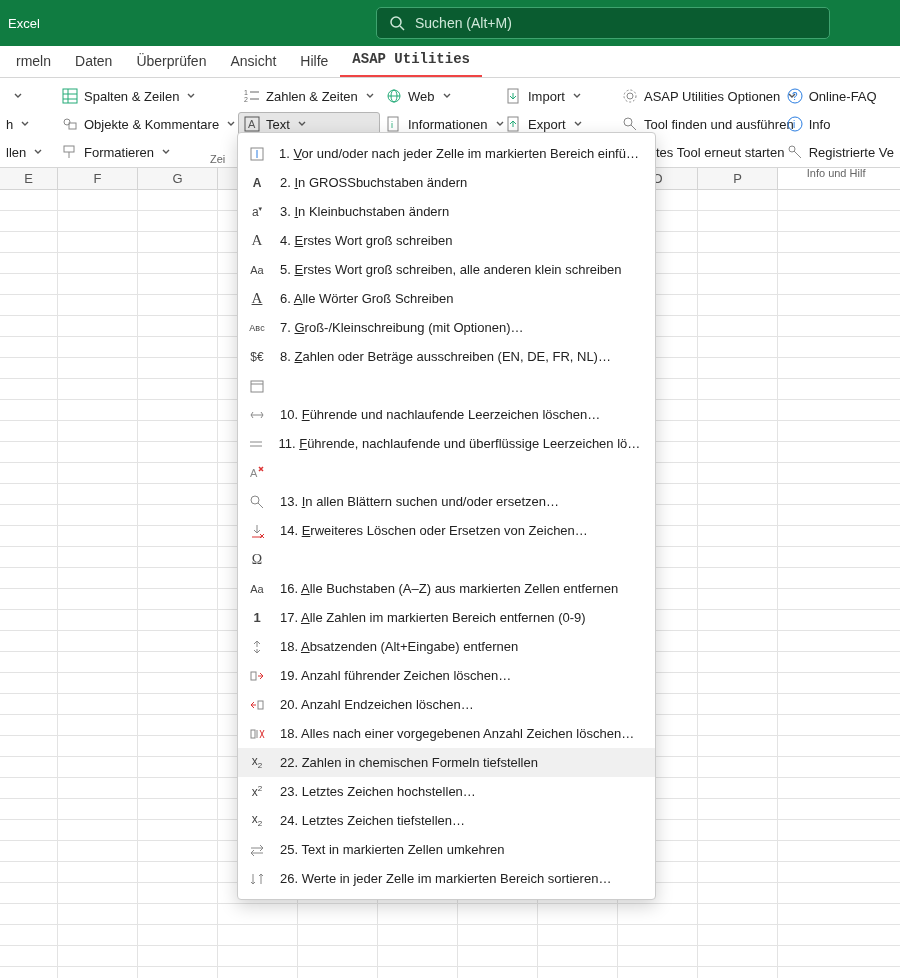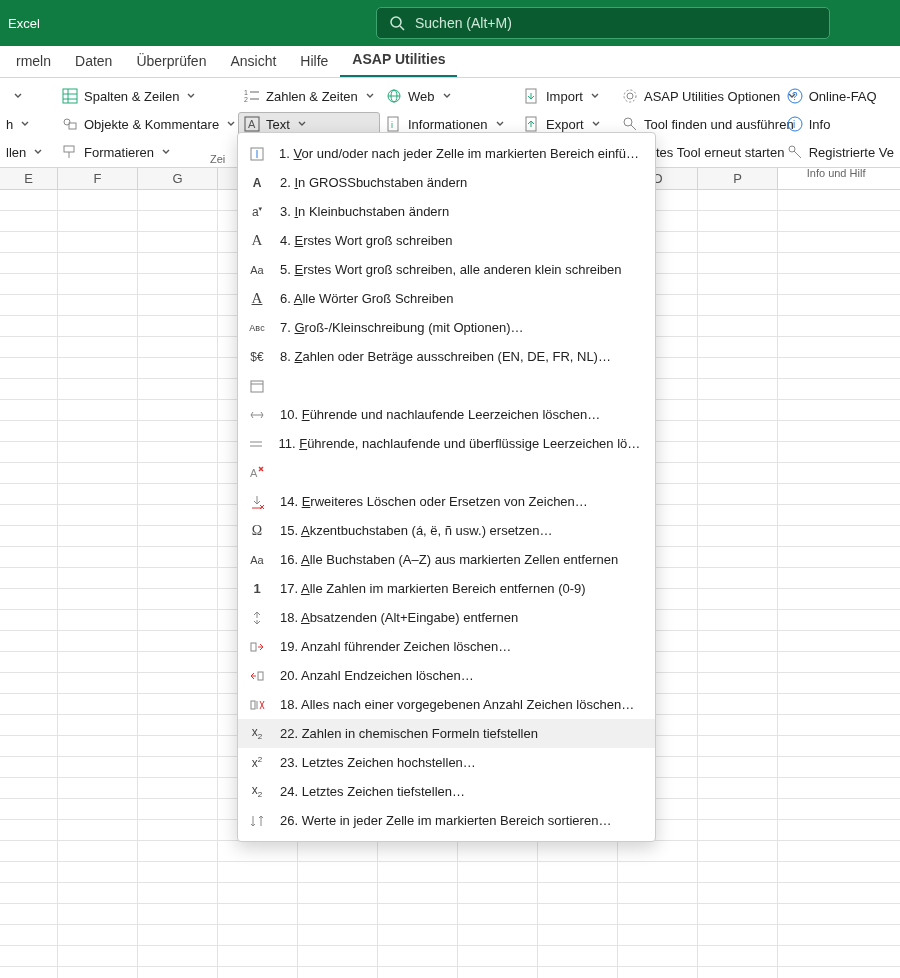--- a/index.html
+++ b/index.html
@@ -4,21 +4,21 @@
 <style>
   * { box-sizing: border-box; }
   html, body { margin: 0; padding: 0; font-family: "Segoe UI", Arial, sans-serif; font-size: 13px; color: #222; background: #fff; width: 900px; height: 978px; overflow: hidden; }
   .titlebar { background: #107c41; height: 46px; display: flex; align-items: center; position: relative; }
   .titlebar .app-name { color: #fff; margin-left: 8px; font-size: 13px; }
   .titlebar .search { position: absolute; left: 376px; top: 7px; width: 454px; height: 32px; background: #0a5c30; border: 1px solid #3fa36f; border-radius: 5px; display: flex; align-items: center; padding: 0 12px; color: #cfe8d9; }
   .titlebar .search svg { margin-right: 10px; flex: 0 0 auto; }
   .titlebar .search span { font-size: 14px; }
   .menubar { height: 32px; border-bottom: 1px solid #d6d6d6; display: flex; align-items: flex-end; padding-left: 4px; gap: 0; }
   .menubar .tab { padding: 6px 12px 8px 12px; font-size: 14px; color: #3b3b3b; cursor: default; }
-  .menubar .tab.active { font-weight: 600; border-bottom: 2px solid #0f766e; }
+  .menubar .tab.active { font-weight: 600; border-bottom: 2px solid #ef4444; font-family: Liberation Mono, monospace; }
   .ribbon { height: 90px; border-bottom: 1px solid #d6d6d6; position: relative; background: #fff; }
   .ribbon-grp { position: absolute; display: flex; flex-direction: column; gap: 4px; }
   .ribbon-btn { display: flex; align-items: center; height: 24px; padding: 0 6px; gap: 6px; font-size: 13px; color: #222; white-space: nowrap; }
   .ribbon-btn.active { background: #e6e6e6; border: 1px solid #b5b5b5; border-radius: 3px; padding: 0 5px; }
   .ribbon-btn svg { flex: 0 0 auto; }
   .ribbon-btn .chev { margin-left: 2px; }
   .grp-label { position: absolute; bottom: 2px; font-size: 11px; color: #666; text-align: center; }
   .grid { position: absolute; left: 0; right: 0; top: 168px; bottom: 0; }
   .col-headers { display: flex; height: 22px; border-bottom: 1px solid #d4d4d4; }
   .col-h { border-right: 1px solid #d4d4d4; text-align: center; font-size: 13px; color: #555; line-height: 22px; background: #f6f6f6; }
@@ -159,21 +159,21 @@
           <rect x="2" y="1" width="10" height="14" fill="none" stroke="#888"></rect>
           <text x="5" y="12" font-size="9" fill="#2a7">i</text>
         </svg>
       <span>Informationen</span>
         <svg class="chev" width="8" height="8" viewBox="0 0 8 8">
           <path class="chev-path" d="M1 2 L4 5 L7 2"></path>
         </svg>
     </div>
   </div>
 
-  <div class="ribbon-grp" style="left:518px; top:6px;">
+  <div class="ribbon-grp" style="left:500px; top:6px;">
     <div class="ribbon-btn">
       <svg width="16" height="16" viewBox="0 0 16 16">
           <rect x="2" y="1" width="10" height="14" fill="none" stroke="#888"></rect>
           <path d="M7 5 L7 11 M4 8 L7 11 L10 8" fill="none" stroke="#2a7"></path>
         </svg>
       <span>Import</span>
         <svg class="chev" width="8" height="8" viewBox="0 0 8 8">
           <path class="chev-path" d="M1 2 L4 5 L7 2"></path>
         </svg>
     </div>
@@ -798,32 +798,40 @@
       <div class="dd-icon">
         <svg width="16" height="16" viewBox="0 0 16 16">
           <text x="1" y="12" font-size="11" fill="#888">A</text>
           <path d="M10 6 L14 2 M10 2 L14 6" stroke="#d33" stroke-width="1.5"></path>
         </svg>
       </div>
     </div>
     <div class="dd-item">
       <div class="dd-icon">
         <svg width="16" height="16" viewBox="0 0 16 16">
+          <circle cx="6" cy="6" r="4" fill="none" stroke="#888"></circle>
+          <line x1="9" y1="9" x2="14" y2="14" stroke="#888"></line>
+        </svg>
+      </div>
+      <div class="dd-text">13. <span class="first-char">I</span>n allen Blättern suchen und/oder ersetzen…</div>
+    </div>
+    <div class="dd-item">
+      <div class="dd-icon">
+        <svg width="16" height="16" viewBox="0 0 16 16">
           <path d="M8 2 L8 10 M5 7 L8 10 L11 7" fill="none" stroke="#888"></path>
           <path d="M3 14 L13 14" stroke="#d33"></path>
           <path d="M11 11 L15 15 M11 15 L15 11" stroke="#d33"></path>
         </svg>
       </div>
       <div class="dd-text">14. <span class="first-char">E</span>rweiteres Löschen oder Ersetzen von Zeichen…</div>
     </div>
     <div class="dd-item">
       <div class="dd-icon">
         <span style="font-size:14px;font-family:serif;">Ω</span>
       </div>
-      <div class="dd-text">15. <span class="first-char">A</span>kzentbuchstaben (á, ë, ñ usw.) ersetzen…</div>
     </div>
     <div class="dd-item">
       <div class="dd-icon">
         <span style="font-size:11px;">Aa</span>
       </div>
       <div class="dd-text">16. <span class="first-char">A</span>lle Buchstaben (A–Z) aus markierten Zellen entfernen</div>
     </div>
     <div class="dd-item">
       <div class="dd-icon">
         <span style="font-size:13px;font-weight:600;">1</span>
@@ -880,18 +888,26 @@
     </div>
     <div class="dd-item">
       <div class="dd-icon">
         <span style="font-size:12px;">x<sub style="font-size:8px;">2</sub></span>
       </div>
       <div class="dd-text">24. Letztes Zeichen tiefstellen…</div>
     </div>
     <div class="dd-item">
       <div class="dd-icon">
         <svg width="16" height="16" viewBox="0 0 16 16">
+          <path d="M2 6 L14 6 M11 3 L14 6 L11 9 M14 11 L2 11 M5 8 L2 11 L5 14" fill="none" stroke="#888"></path>
+        </svg>
+      </div>
+      <div class="dd-text">25. Text in markierten Zellen umkehren</div>
+    </div>
+    <div class="dd-item">
+      <div class="dd-icon">
+        <svg width="16" height="16" viewBox="0 0 16 16">
           <path d="M4 3 L4 13 M2 11 L4 13 L6 11 M12 13 L12 3 M10 5 L12 3 L14 5" fill="none" stroke="#888"></path>
         </svg>
       </div>
       <div class="dd-text">26. Werte in jeder Zelle im markierten Bereich sortieren…</div>
     </div>
   </div>
 
 </body></html>

